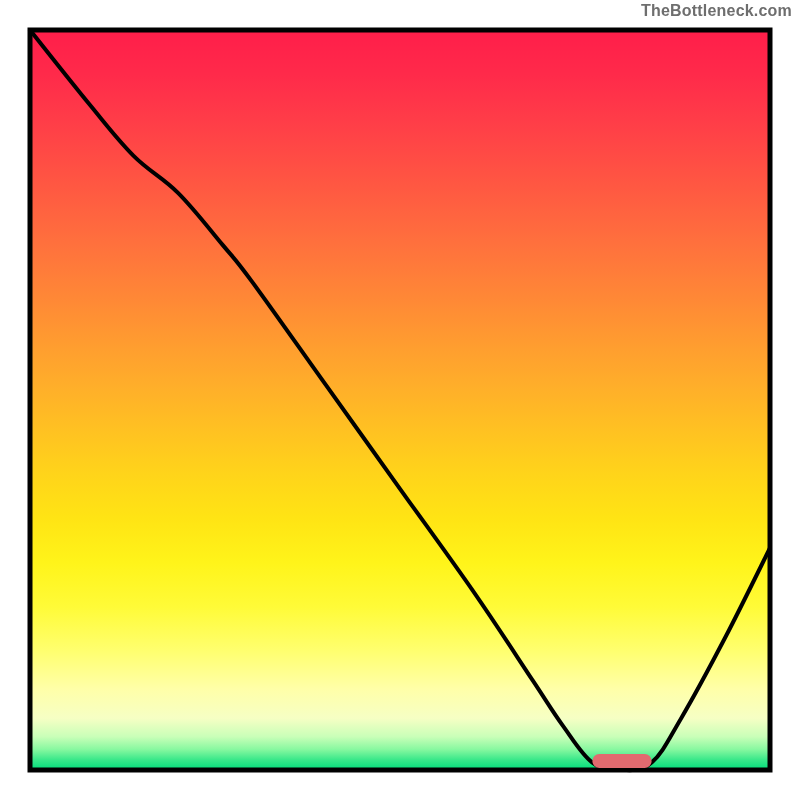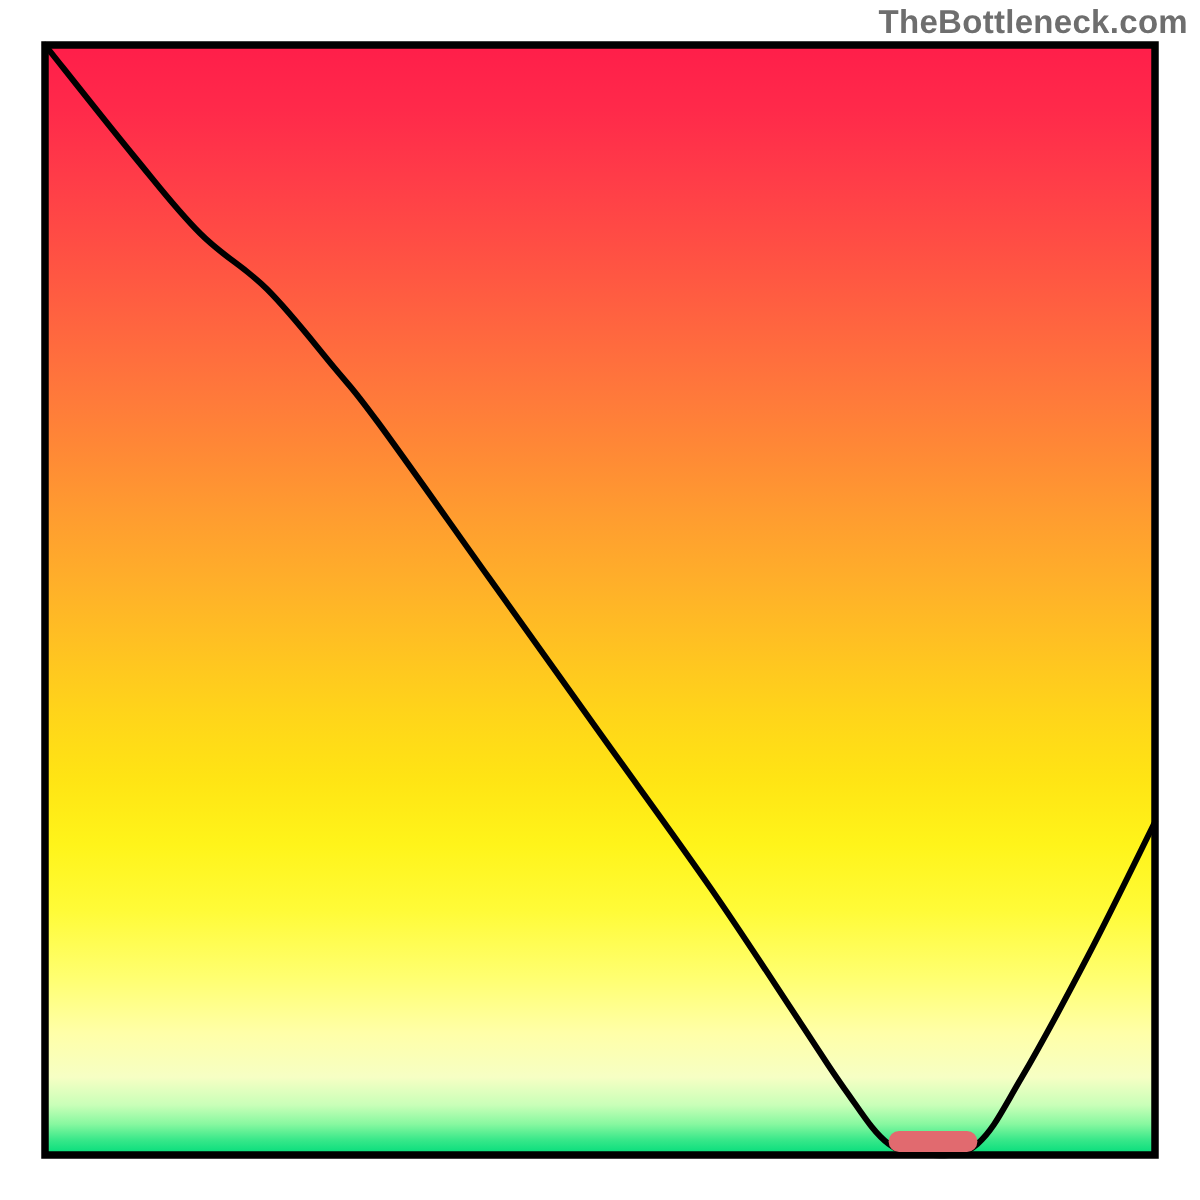--- a/index.html
+++ b/index.html
@@ -13,21 +13,21 @@
   .canvas {
     position: relative;
     width: 800px;
     height: 800px;
   }
   .watermark {
     position: absolute;
     top: 2px;
     right: 8px;
     font-family: Arial, Helvetica, sans-serif;
-    font-size: 22px;
+    font-size: 16px;
     font-weight: bold;
     color: #6e6e6e;
     letter-spacing: 0.2px;
     z-index: 10;
   }
   svg.plot {
     position: absolute;
     left: 0;
     top: 0;
     width: 800px;

